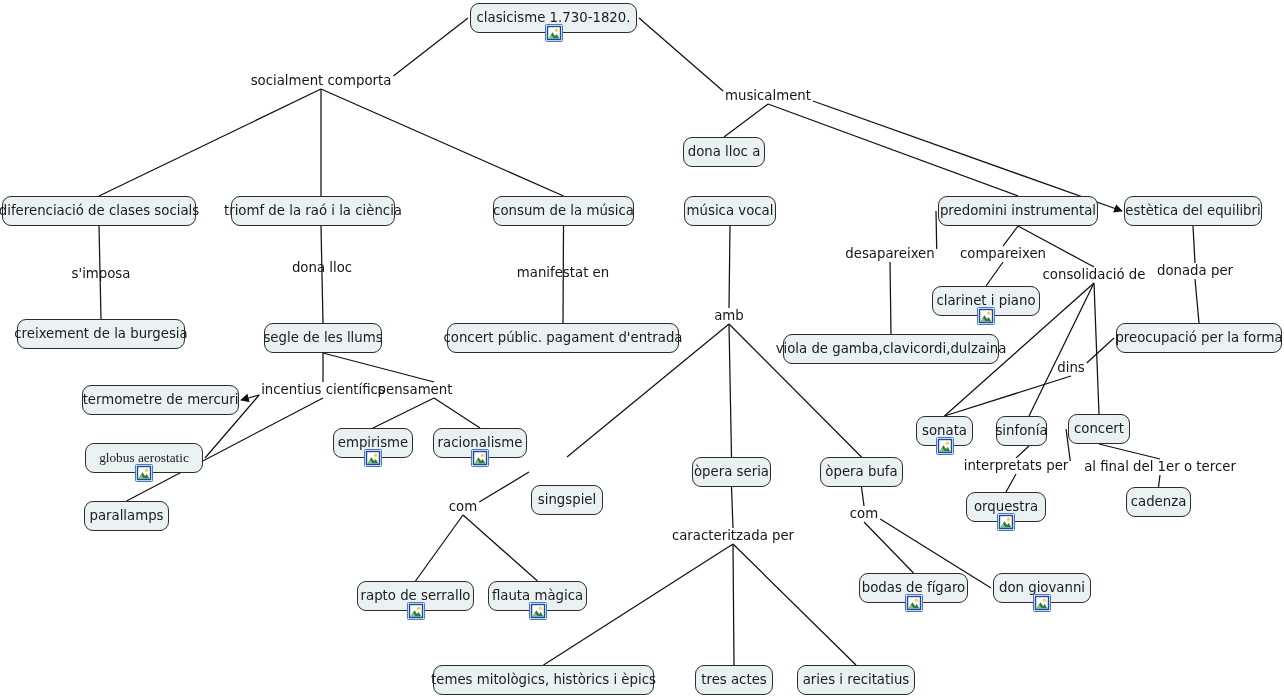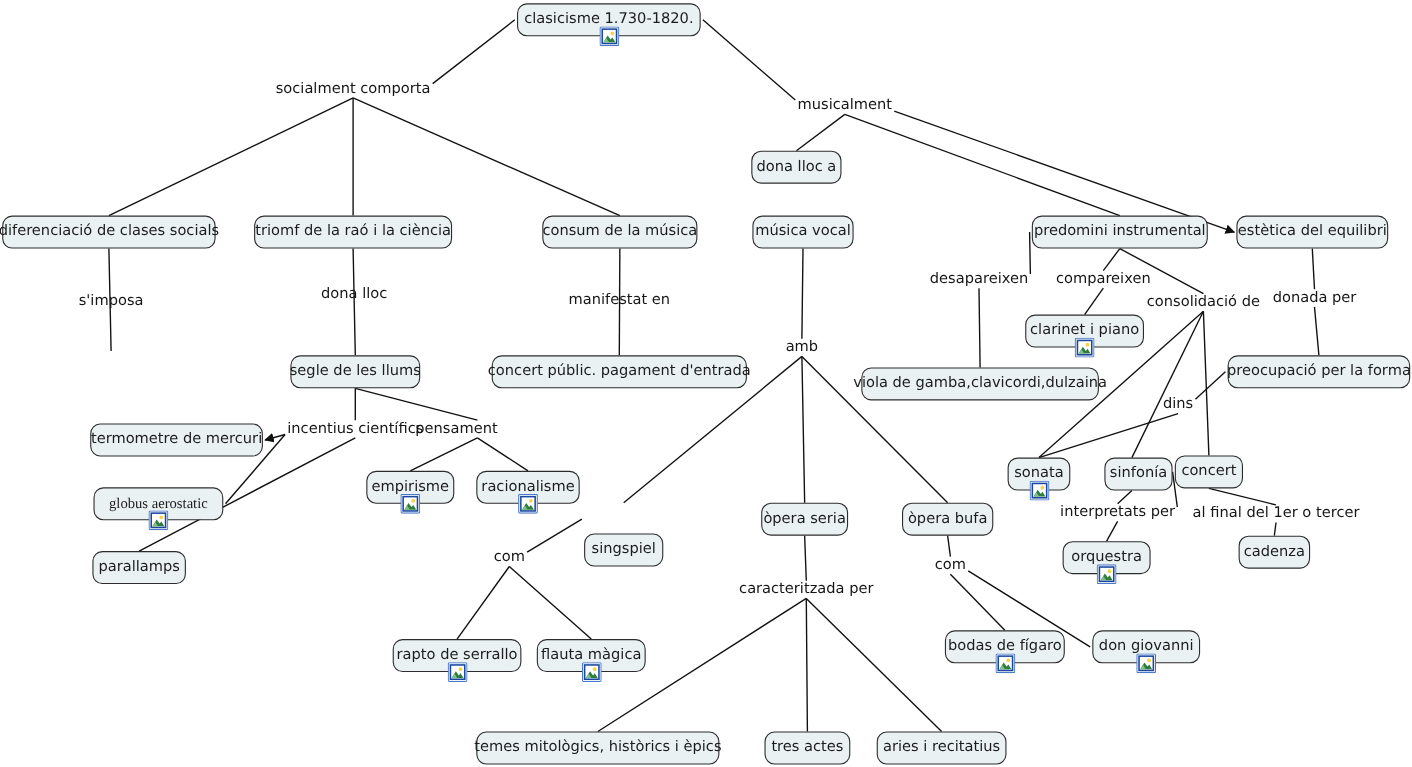--- a/index.html
+++ b/index.html
@@ -134,21 +134,24 @@
         <rect x="0.5" y="0.5" width="17" height="17" rx="1" fill="#f4f7fb" stroke="#4a78c8" stroke-width="1"></rect>
         <rect x="2.5" y="2.5" width="13" height="13" fill="#ffffff" stroke="#1a47a0" stroke-width="1.4"></rect>
         <circle cx="11.6" cy="6.3" r="1.7" fill="#f5d24a"></circle>
         <path d="M3.6 14.4 L7.4 8.3 L10.1 12.0 L11.7 10.0 L14.4 14.4 Z" fill="#2f7d3e"></path>
         <path d="M3.6 14.4 L6.2 10.6 L8.6 14.4 Z" fill="#7ec08a"></path>
       </svg>
     </span>
     <div class="node" style="left: 2px; top: 196px; width: 194px;">
       <span class="node-label">diferenciació de clases socials</span>
     </div>
-    <div class="node" style="left: 231px; top: 196px; width: 180px;">
+    <div class="node" style="left: 17px; top: 319px; width: 168px;">
+      <span class="node-label">creixement de la burgesia</span>
+    </div>
+    <div class="node" style="left: 231px; top: 196px; width: 164px;">
       <span class="node-label">triomf de la raó i la ciència</span>
     </div>
     <div class="node" style="left: 264px; top: 323px; width: 118px;">
       <span class="node-label">segle de les llums</span>
     </div>
     <div class="node" style="left: 82px; top: 385px; width: 157px;">
       <span class="node-label">termometre de mercuri</span>
     </div>
     <div class="node" style="left: 85px; top: 443px; width: 118px; font-family: Liberation Serif, serif;">
       <span class="node-label">globus aerostatic</span>
@@ -296,21 +299,21 @@
     </div>
     <span class="img-icon" style="left: 944.5px; top: 437px;">
       <svg width="18" height="18" viewBox="0 0 18 18">
         <rect x="0.5" y="0.5" width="17" height="17" rx="1" fill="#f4f7fb" stroke="#4a78c8" stroke-width="1"></rect>
         <rect x="2.5" y="2.5" width="13" height="13" fill="#ffffff" stroke="#1a47a0" stroke-width="1.4"></rect>
         <circle cx="11.6" cy="6.3" r="1.7" fill="#f5d24a"></circle>
         <path d="M3.6 14.4 L7.4 8.3 L10.1 12.0 L11.7 10.0 L14.4 14.4 Z" fill="#2f7d3e"></path>
         <path d="M3.6 14.4 L6.2 10.6 L8.6 14.4 Z" fill="#7ec08a"></path>
       </svg>
     </span>
-    <div class="node" style="left: 996px; top: 416px; width: 62px; margin-left: 8px;">
+    <div class="node" style="left: 996px; top: 416px; width: 51px;">
       <span class="node-label">sinfonía</span>
     </div>
     <div class="node" style="left: 1068px; top: 414px; width: 62px;">
       <span class="node-label">concert</span>
     </div>
     <div class="node" style="left: 966px; top: 492px; width: 80px;">
       <span class="node-label">orquestra</span>
     </div>
     <span class="img-icon" style="left: 1006px; top: 513px;">
       <svg width="18" height="18" viewBox="0 0 18 18">

